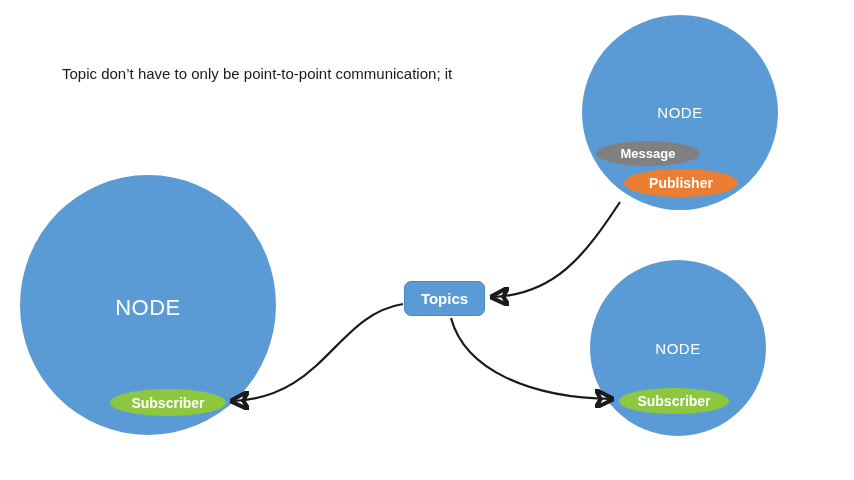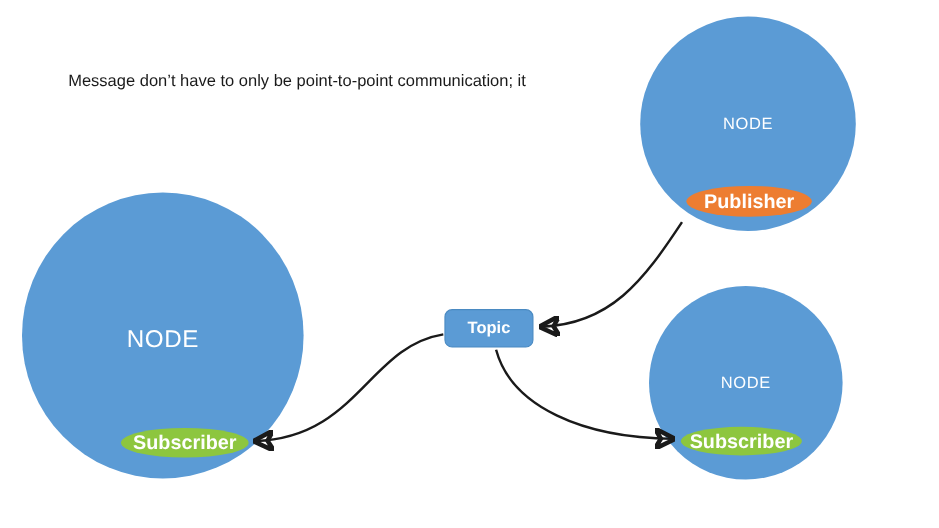--- a/index.html
+++ b/index.html
@@ -52,21 +52,21 @@
     font-size: 15px;
   }
   .pill {
     position: absolute;
     border-radius: 50%;
     display: flex;
     align-items: center;
     justify-content: center;
     color: #ffffff;
     font-weight: bold;
-    font-size: 18px;
+    font-size: 14px;
   }
   .pill-sub-left    { left: 110px; top: 389px; width: 116px; height: 27px; background: #8DC63F; }
   .pill-message     { left: 596px; top: 141px; width: 104px; height: 25px; background: #808080; font-size: 13px; }
   .pill-publisher   { left: 624px; top: 169px; width: 114px; height: 28px; background: #ED7D31; }
   .pill-sub-bright  { left: 619px; top: 388px; width: 110px; height: 26px; background: #8DC63F; }
   .topic-box {
     position: absolute;
     left: 404px; top: 281px;
     width: 81px; height: 35px;
     background: #5B9BD5;
@@ -92,21 +92,21 @@
     stroke: #1a1a1a;
     stroke-width: 2.2;
   }
 </style>
 </head>
 <body>
 
 <div id="canvas">
 
   <div class="caption">
-    <div>Message don’t have to only be point-to-point communication; it</div>
+    <div>Topic don’t have to only be point-to-point communication; it</div>
   </div>
 
   <div class="node-circle circle-left"></div>
   <div class="node-circle circle-tright"></div>
   <div class="node-circle circle-bright"></div>
 
   <svg class="arrow-layer" viewBox="0 0 854 480">
     <defs>
       <marker id="arrowhead" viewBox="0 0 10 10" refX="9" refY="5" markerWidth="8.5" markerHeight="8.5" orient="auto-start-reverse">
         <path d="M0,0 L10,5 L0,10 L3,5 Z" fill="#1a1a1a" stroke="none"></path>
@@ -114,19 +114,20 @@
     </defs>
     <path d="M 620 202 C 585 255, 555 295, 492 297" marker-end="url(#arrowhead)"></path>
     <path d="M 403 304 C 335 315, 325 398, 232 401" marker-end="url(#arrowhead)"></path>
     <path d="M 451 318 C 465 370, 530 398, 612 399" marker-end="url(#arrowhead)"></path>
   </svg>
 
   <div class="node-label node-label-left">NODE</div>
   <div class="node-label node-label-tright">NODE</div>
   <div class="node-label node-label-bright">NODE</div>
 
+  <div class="pill pill-message">Message</div>
   <div class="pill pill-publisher">Publisher</div>
   <div class="pill pill-sub-left">Subscriber</div>
   <div class="pill pill-sub-bright">Subscriber</div>
 
-  <div class="topic-box">Topic</div>
+  <div class="topic-box">Topics</div>
 
 </div>
 
 </body></html>

